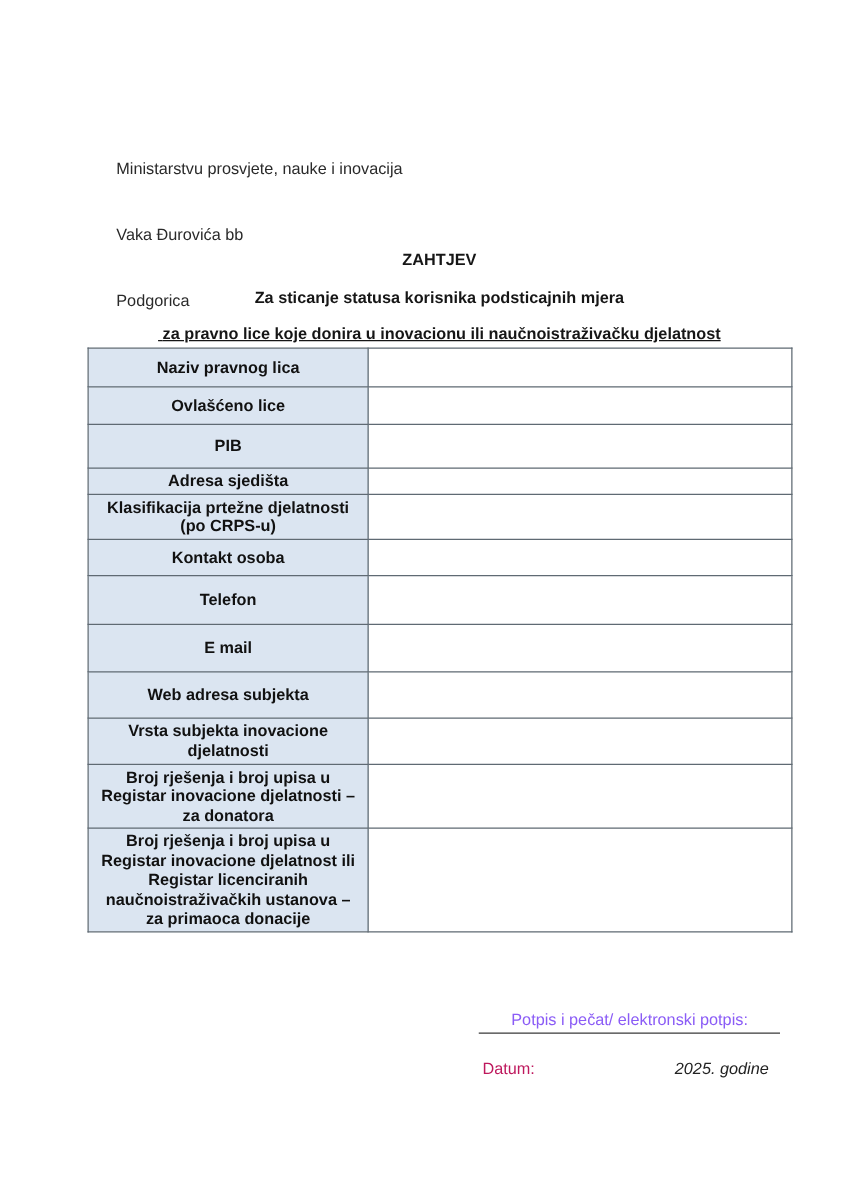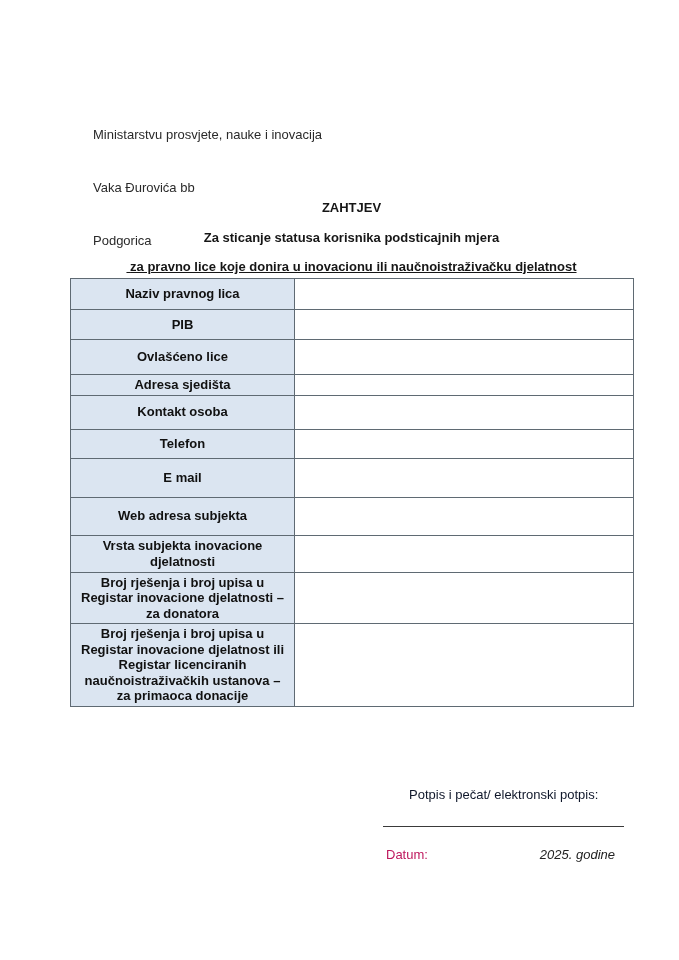--- a/index.html
+++ b/index.html
@@ -80,23 +80,23 @@
   tbody tr:nth-child(6)  td { height: 29px; }
   tbody tr:nth-child(7)  td { height: 39px; }
   tbody tr:nth-child(8)  td { height: 38px; }
   tbody tr:nth-child(9)  td { height: 37px; }
   tbody tr:nth-child(10) td { height: 37px; }
   tbody tr:nth-child(11) td { height: 47px; }
   tbody tr:nth-child(12) td { height: 79px; }
   .signature-caption {
     position: absolute;
     left: 385px;
-    top: 763px;
-    font-size: 13px;
-    color: #0f172a;
+    top: 784px;
+    font-size: 13px;
+    color: #8b5cf6;
   }
   .signature-line {
     position: absolute;
     left: 371px;
     top: 790px;
     width: 241px;
     height: 16px;
     border-bottom: 1px solid #3a3a3a;
   }
   .date-label {
@@ -133,34 +133,38 @@
   </div>
 
   <table class="form-table">
     <tbody id="form-rows">
     <tr>
       <td class="label-cell">Naziv pravnog lica</td>
       <td class="value-cell"></td>
     </tr>
 
     <tr>
+      <td class="label-cell">Ovlašćeno lice</td>
+      <td class="value-cell"></td>
+    </tr>
+
+    <tr>
       <td class="label-cell">PIB</td>
       <td class="value-cell"></td>
     </tr>
 
     <tr>
-      <td class="label-cell">Ovlašćeno lice</td>
-      <td class="value-cell"></td>
-    </tr>
-
-    <tr>
       <td class="label-cell">Adresa sjedišta</td>
       <td class="value-cell"></td>
     </tr>
 
+    <tr>
+      <td class="label-cell">Klasifikacija prtežne djelatnosti (po CRPS-u)</td>
+      <td class="value-cell"></td>
+    </tr>
 
     <tr>
       <td class="label-cell">Kontakt osoba</td>
       <td class="value-cell"></td>
     </tr>
 
     <tr>
       <td class="label-cell">Telefon</td>
       <td class="value-cell"></td>
     </tr>

